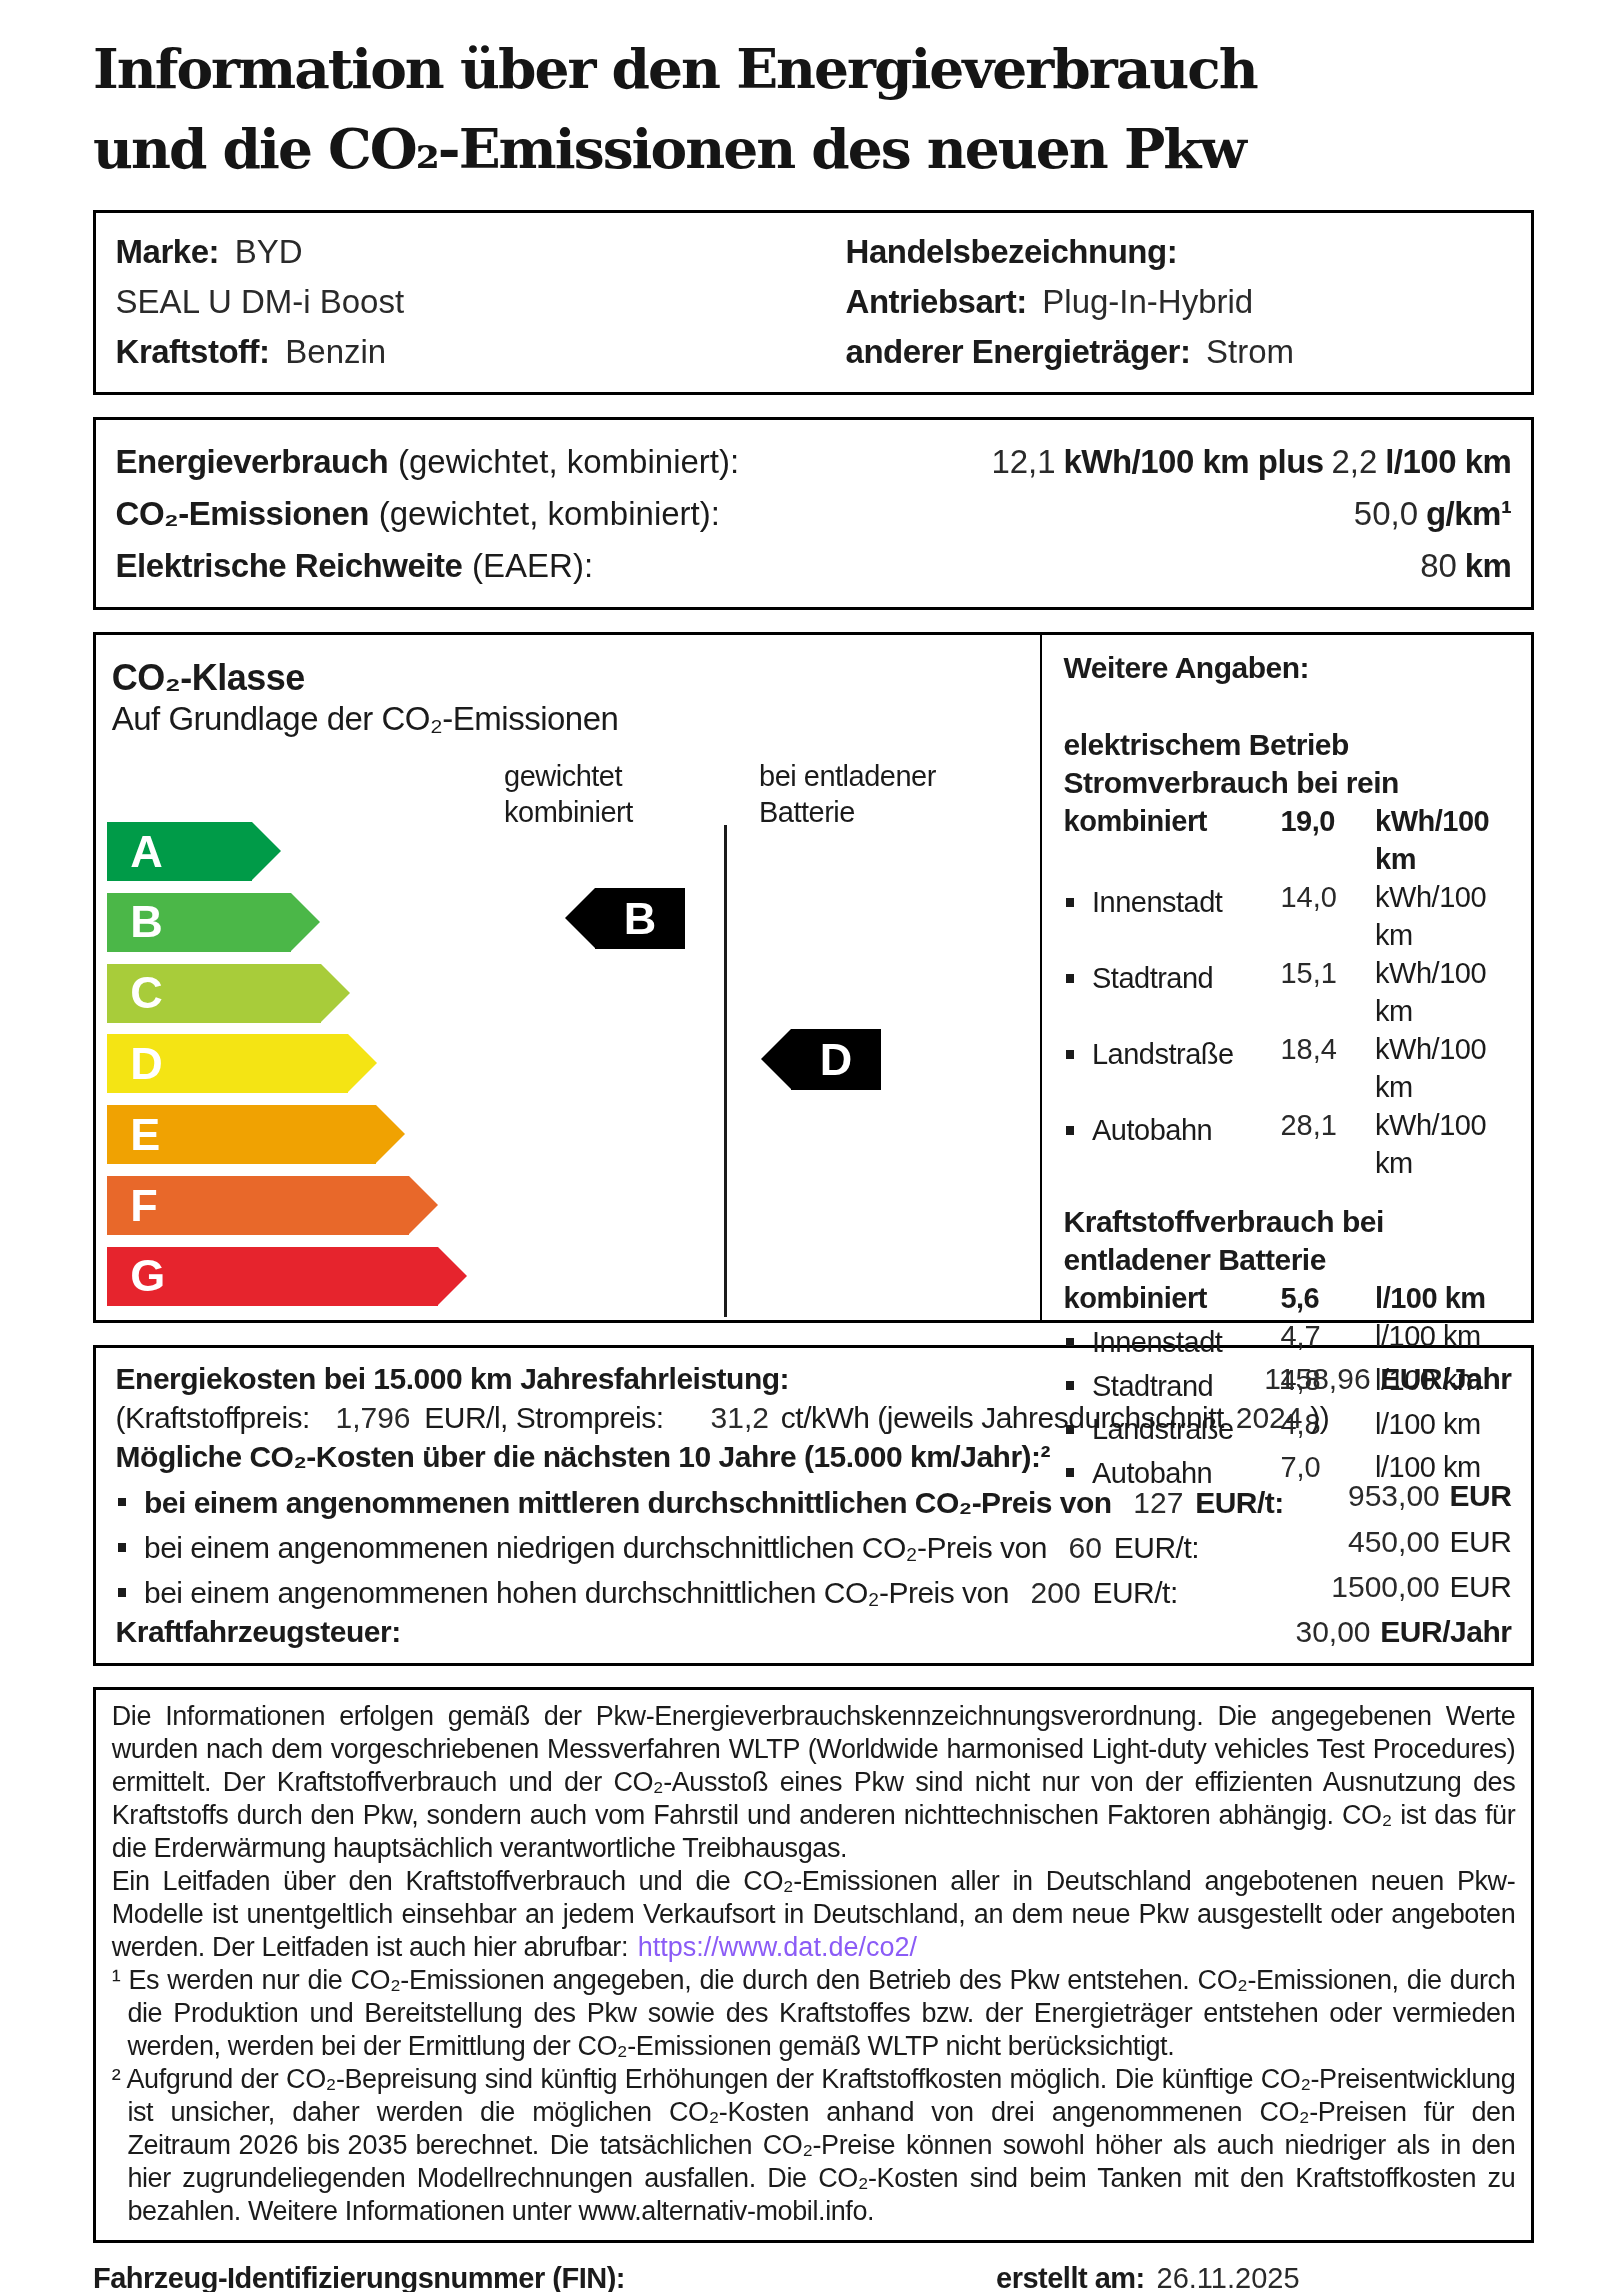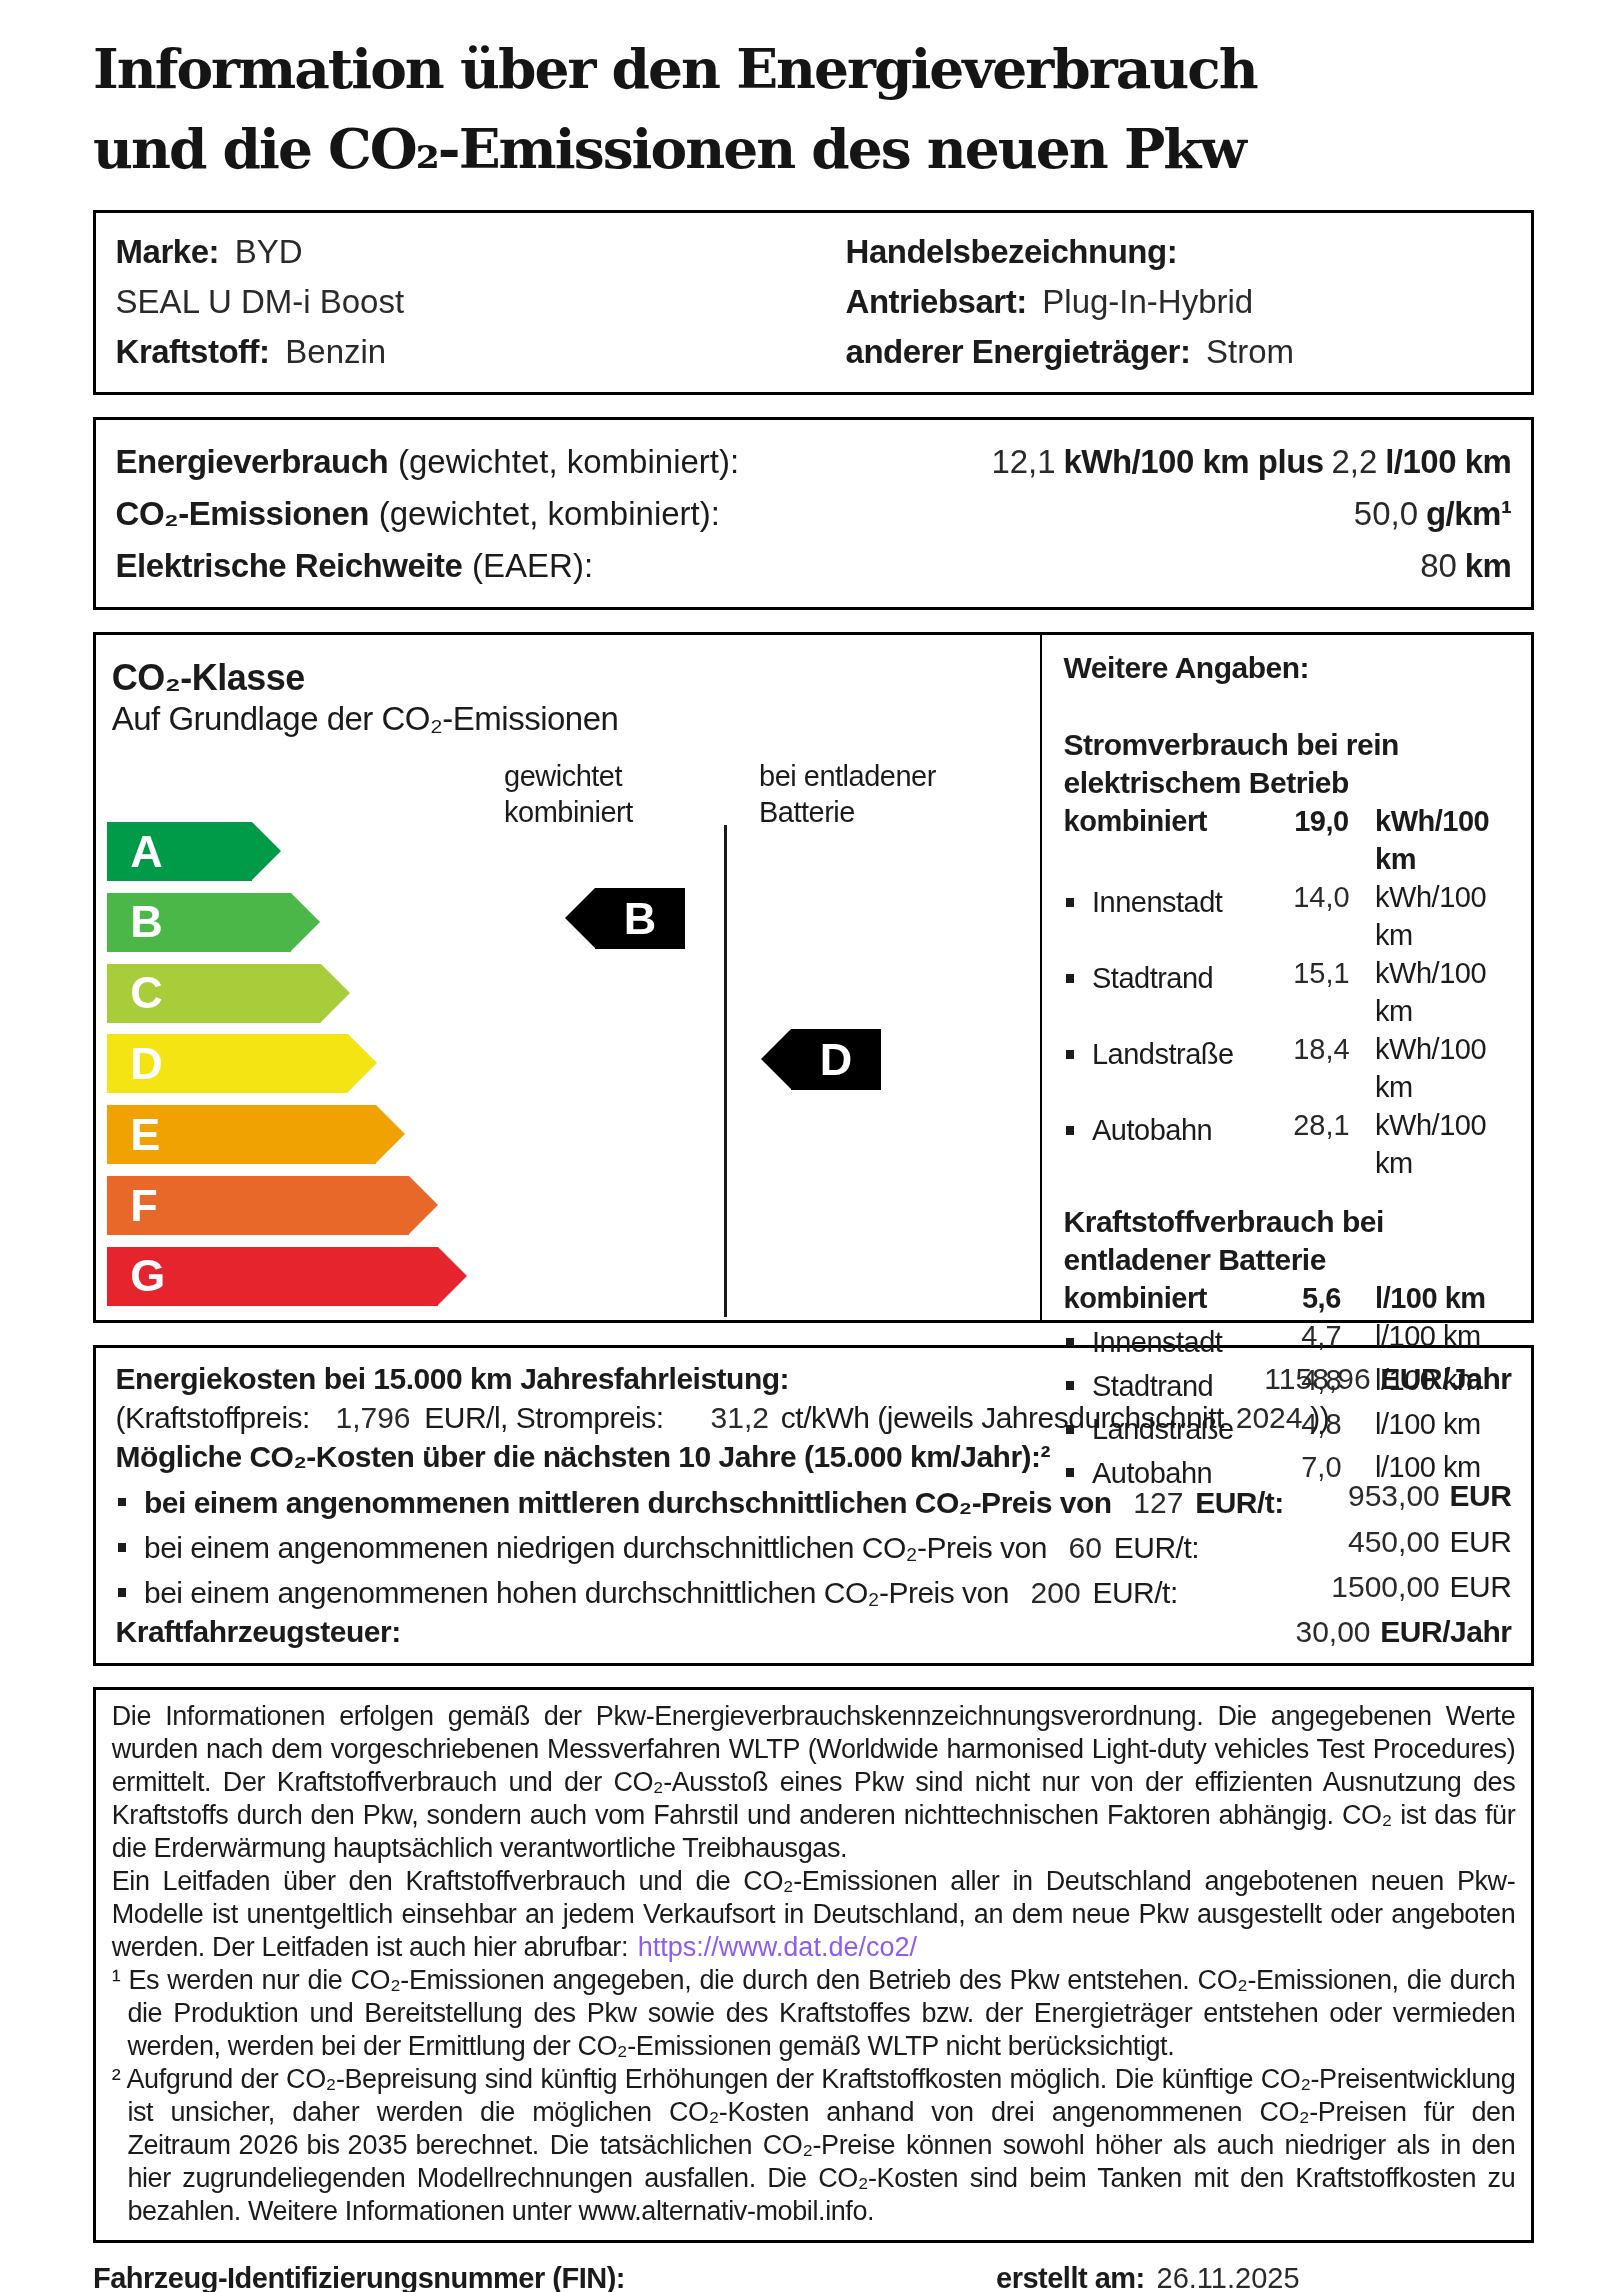--- a/index.html
+++ b/index.html
@@ -60,21 +60,21 @@
 
   .side { flex:1; border-left:2.9px solid #000; padding:15.7px 19.6px 0 21.6px; font-size:29px; }
   .whead { font-size:30px; font-weight:700; letter-spacing:-0.5px; }
   .stitle { font-size:30px; font-weight:700; letter-spacing:-0.5px; line-height:38px; }
   .sect-strom { margin-top:41px; }
   .sect-kraft { margin-top:21.6px; }
   .srow { display:flex; align-items:baseline; line-height:38px; letter-spacing:-0.5px; }
   .srow.kb { font-weight:700; }
   .slabel { flex:1; display:flex; align-items:center; }
   .sq { width:8.8px; height:8.8px; background:#1b1b1b; display:inline-block; margin:0 17.6px 0 2px; flex:none; }
-  .sval { width:82px; text-align:center; }
+  .sval { width:82px; text-align:left; }
   .sunit { width:149px; padding-left:12.7px; }
 
   
   .costs { padding:11.8px 19.6px 11.8px 19.6px; font-size:30px; }
   .costs .row { display:flex; align-items:baseline; line-height:39px; letter-spacing:-0.5px; }
   .costs .amt { margin-left:auto; display:flex; align-items:baseline; }
   .costs .amt .val { width:118px; text-align:right; margin-right:9.8px; }
   .costs .bullet-row .txt { margin-left:0; }
   .costs .price { margin-left:21.6px; }
   .costs .punit { margin-left:11.8px; }
@@ -221,22 +221,22 @@
         <div class="marker" style="left: 665px; top: 394px;">
           <div class="mtip" style="border-right-color: rgb(0, 0, 0);"></div>
           <div class="mbody" style="background: rgb(0, 0, 0);">D</div>
         </div>
       </div>
 
     <div class="side">
       <div class="whead">Weitere Angaben:</div>
 
       <div class="sect-strom">
+        <div class="stitle">elektrischem Betrieb</div>
         <div class="stitle">Stromverbrauch bei rein</div>
-        <div class="stitle">elektrischem Betrieb</div>
         <div class="srow kb">
           <span class="slabel">kombiniert</span>
           <span class="sval">19,0</span>
           <span class="sunit">kWh/100 km</span>
         </div>
         <div class="srow">
           <span class="slabel">
               <span class="sq"></span>
               <span>Innenstadt</span>
             </span>

